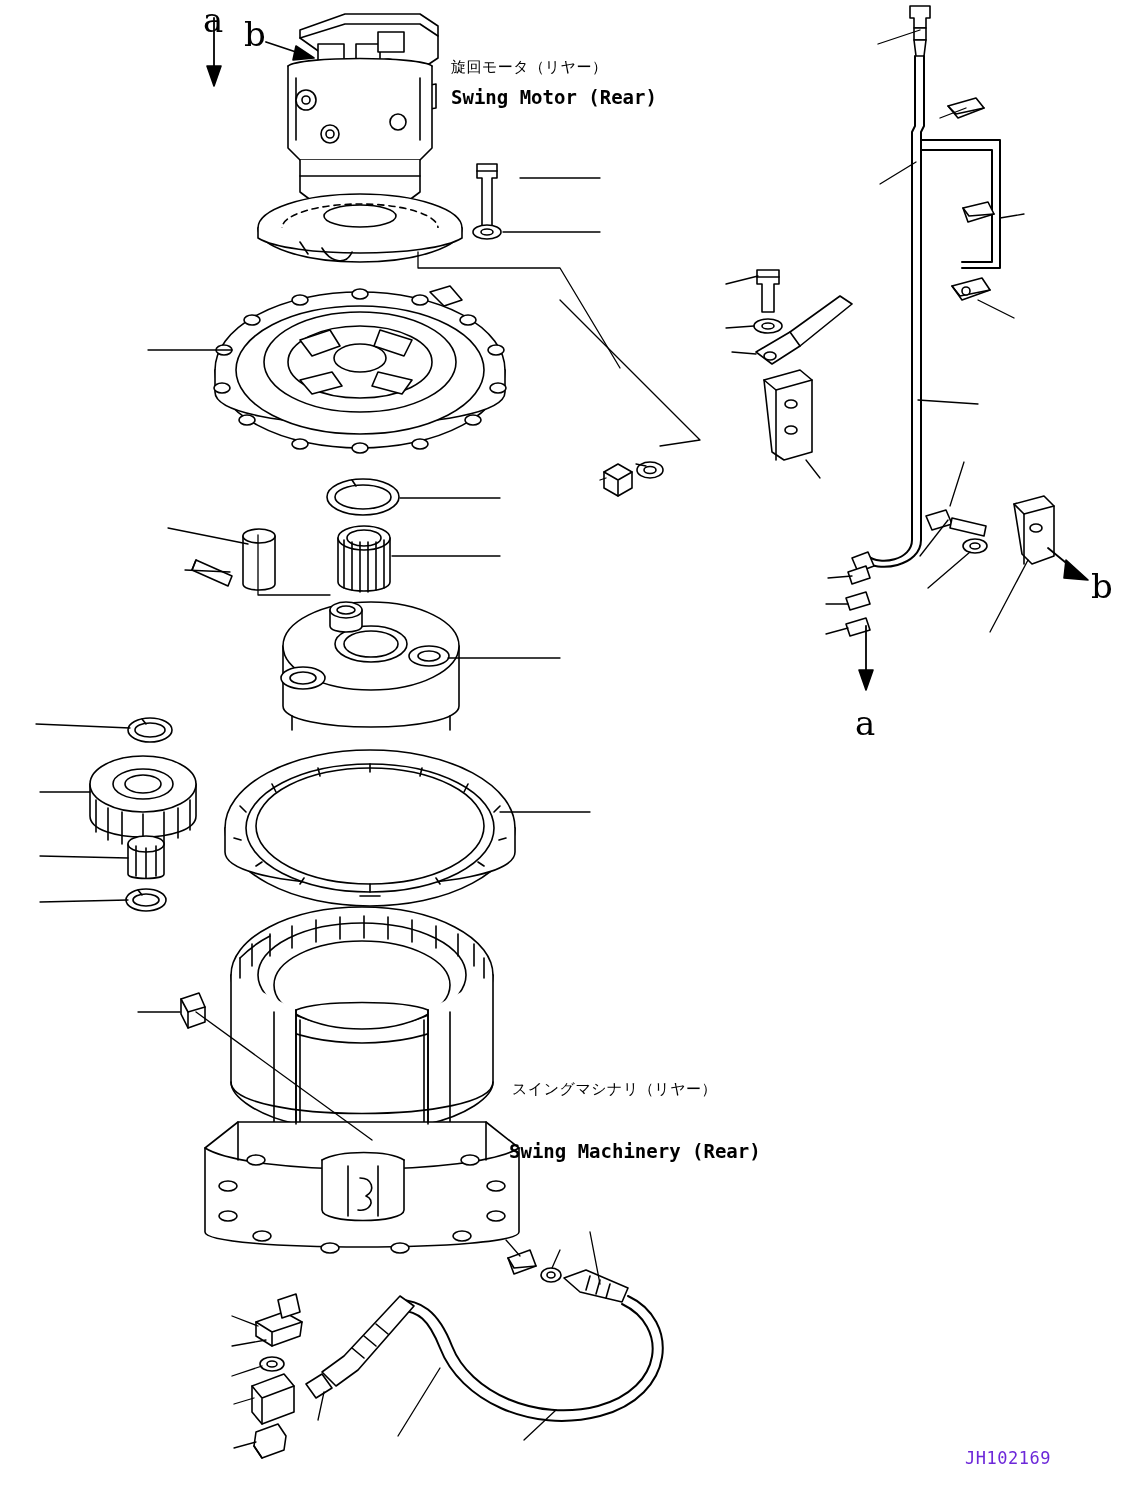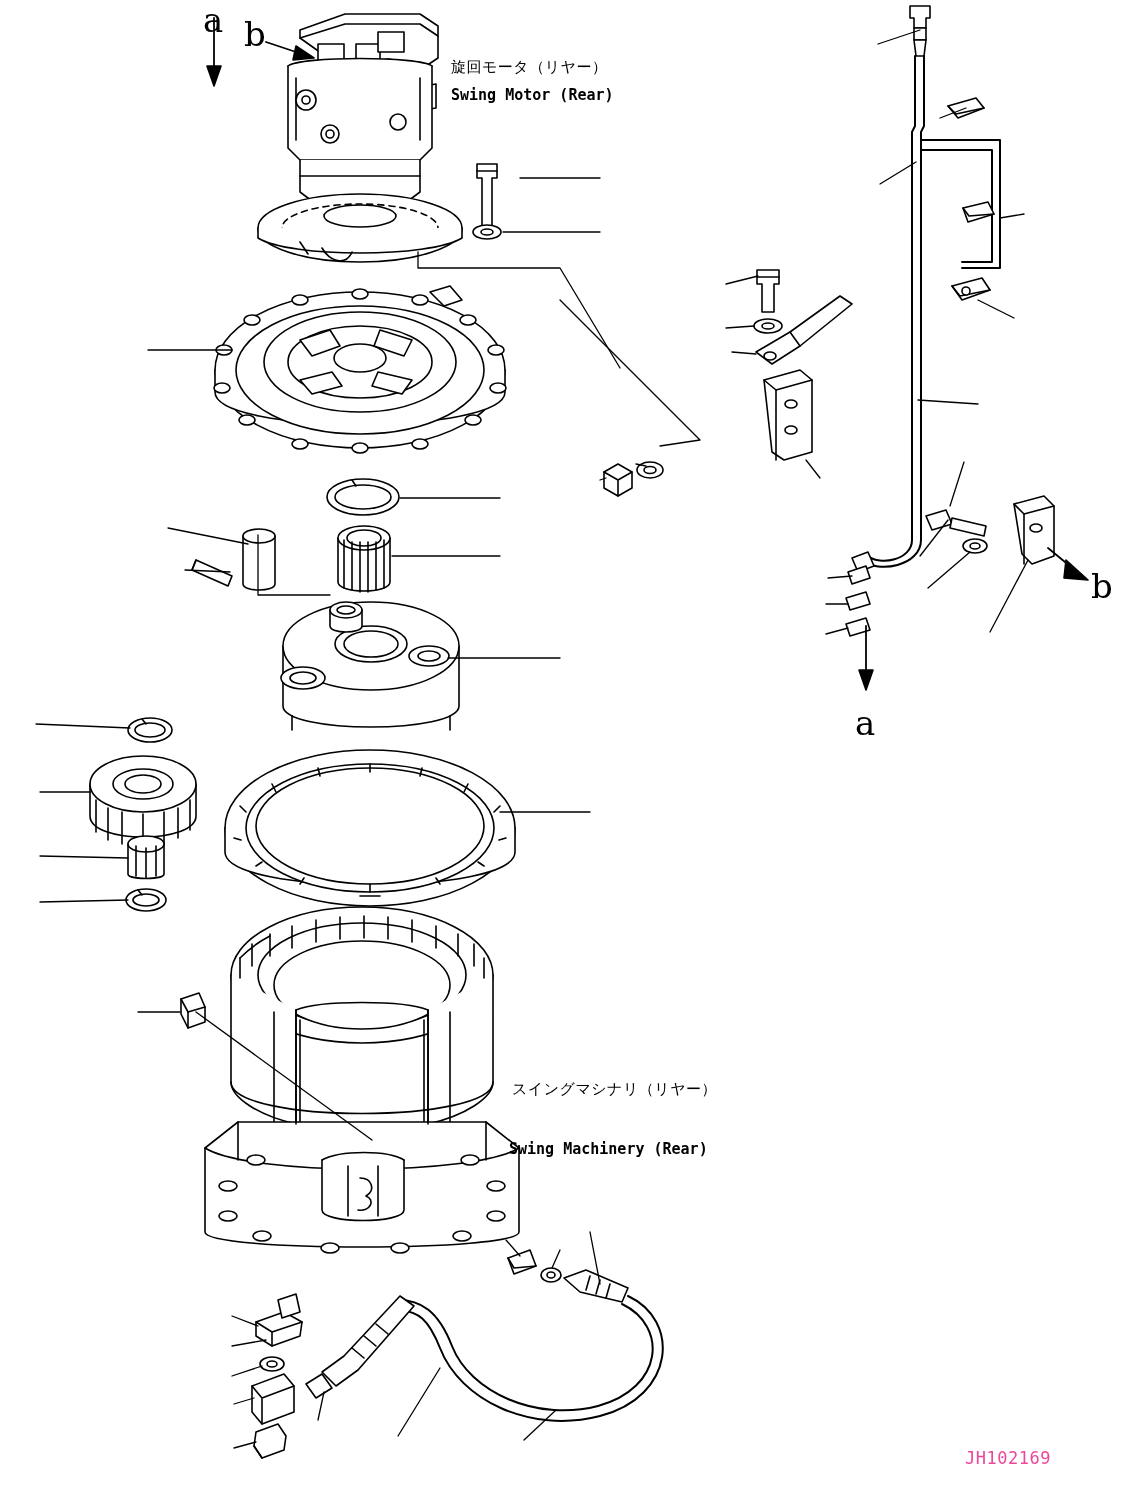--- a/index.html
+++ b/index.html
@@ -27,36 +27,36 @@
     font-family: "DejaVu Sans", sans-serif;
     color: #000;
     white-space: nowrap;
     letter-spacing: 0.5px;
   }
   .lbl-jp {
     font-size: 15px;
     font-weight: 400;
   }
   .lbl-en {
-    font-size: 15px;
+    font-size: 19px;
     font-weight: 700;
     font-family: "DejaVu Sans Mono", monospace;
     letter-spacing: 0px;
   }
   .callout {
     position: absolute;
     font-family: "DejaVu Serif", serif;
     font-size: 34px;
     color: #000;
   }
   .docid {
     position: absolute;
     font-family: "DejaVu Sans Mono", monospace;
     font-size: 17px;
-    color: #ec4899;
+    color: #6d28d9;
     letter-spacing: 0.5px;
   }
 </style>
 </head>
 <body>
 
 <div id="sheet">
 
   <svg width="1143" height="1492" viewBox="0 0 1143 1492" fill="none" stroke="#000" stroke-width="1.6" stroke-linecap="round" stroke-linejoin="round">
 

